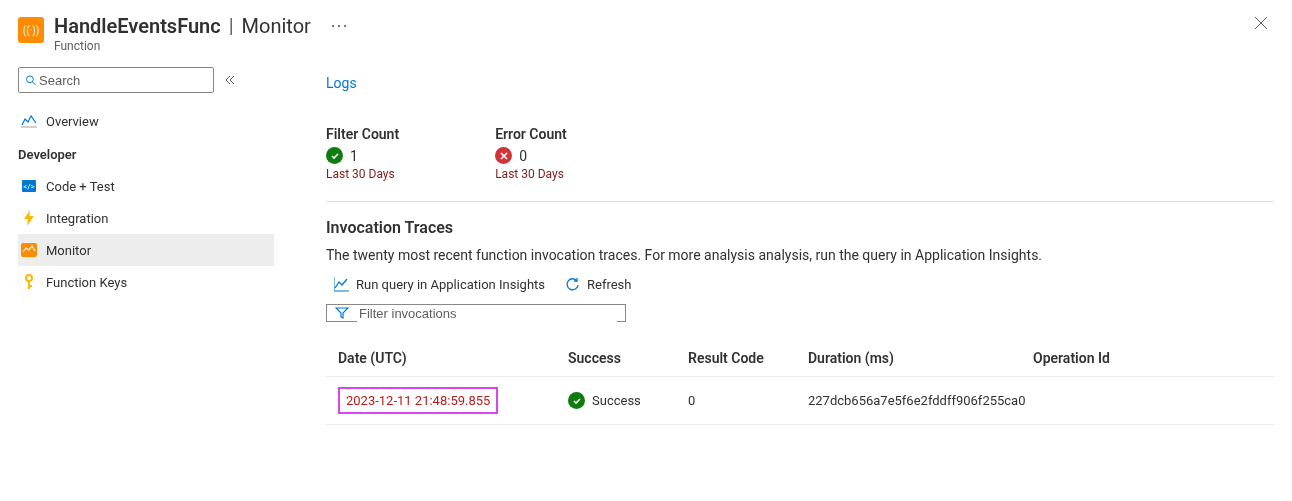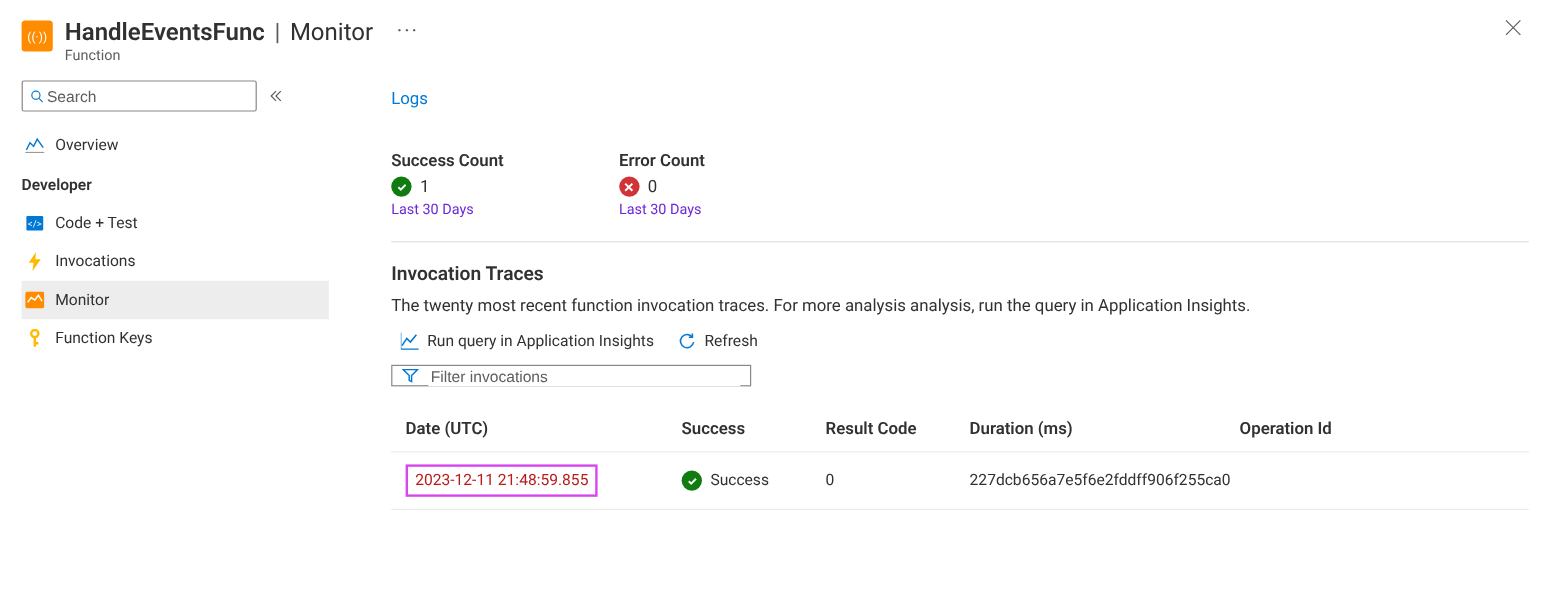--- a/index.html
+++ b/index.html
@@ -145,21 +145,21 @@
     font-weight: 600;
     margin-bottom: 5px;
   }
   .stat-value-row {
     display: flex;
     align-items: center;
     gap: 7px;
     margin-bottom: 3px;
   }
   .stat-value { font-size: 14px; }
-  .stat-sub { font-size: 12px; color: #6d28d9; }
+  .stat-sub { font-size: 12px; color: #7f1d1d; }
   .circle-success {
     width: 17px; height: 17px; border-radius: 50%;
     background: #107c10; color: #fff;
     display: flex; align-items: center; justify-content: center;
     font-size: 11px; font-weight: bold;
   }
   .circle-error {
     width: 17px; height: 17px; border-radius: 50%;
     background: #d13438; color: #fff;
     display: flex; align-items: center; justify-content: center;
@@ -299,21 +299,21 @@
         </div>
         <span>Code + Test</span>
       </div>
 
       <div class="nav-item">
         <div class="nav-icon">
           <svg width="12" height="16" viewBox="0 0 12 16">
               <path d="M7 0 L1 9 L5 9 L4 16 L11 6 L6.5 6 Z" fill="#ffb900"></path>
             </svg>
         </div>
-        <span>Invocations</span>
+        <span>Integration</span>
       </div>
 
       <div class="nav-item active">
         <div class="nav-icon">
           <svg width="16" height="14" viewBox="0 0 16 14">
               <rect x="0" y="0" width="16" height="14" rx="2" fill="#ff8c00"></rect>
               <polyline points="2,9 5,5 8,7 11,3 14,8" fill="none" stroke="#fff" stroke-width="1.2"></polyline>
             </svg>
         </div>
         <span>Monitor</span>
@@ -332,21 +332,21 @@
     </div>
 
     <div class="content">
       <div class="tabs">
         <div class="tab">Logs</div>
       </div>
       <div class="tab-underline"></div>
 
       <div class="stats-row">
         <div>
-          <div class="stat-label">Success Count</div>
+          <div class="stat-label">Filter Count</div>
           <div class="stat-value-row">
             <div class="circle-success">
               <svg width="10" height="10" viewBox="0 0 10 10">
                   <path d="M2 5 L4 7 L8 3" stroke="#fff" stroke-width="1.6" fill="none"></path>
                 </svg>
             </div>
             <span class="stat-value">1</span>
           </div>
           <div class="stat-sub">Last 30 Days</div>
         </div>

